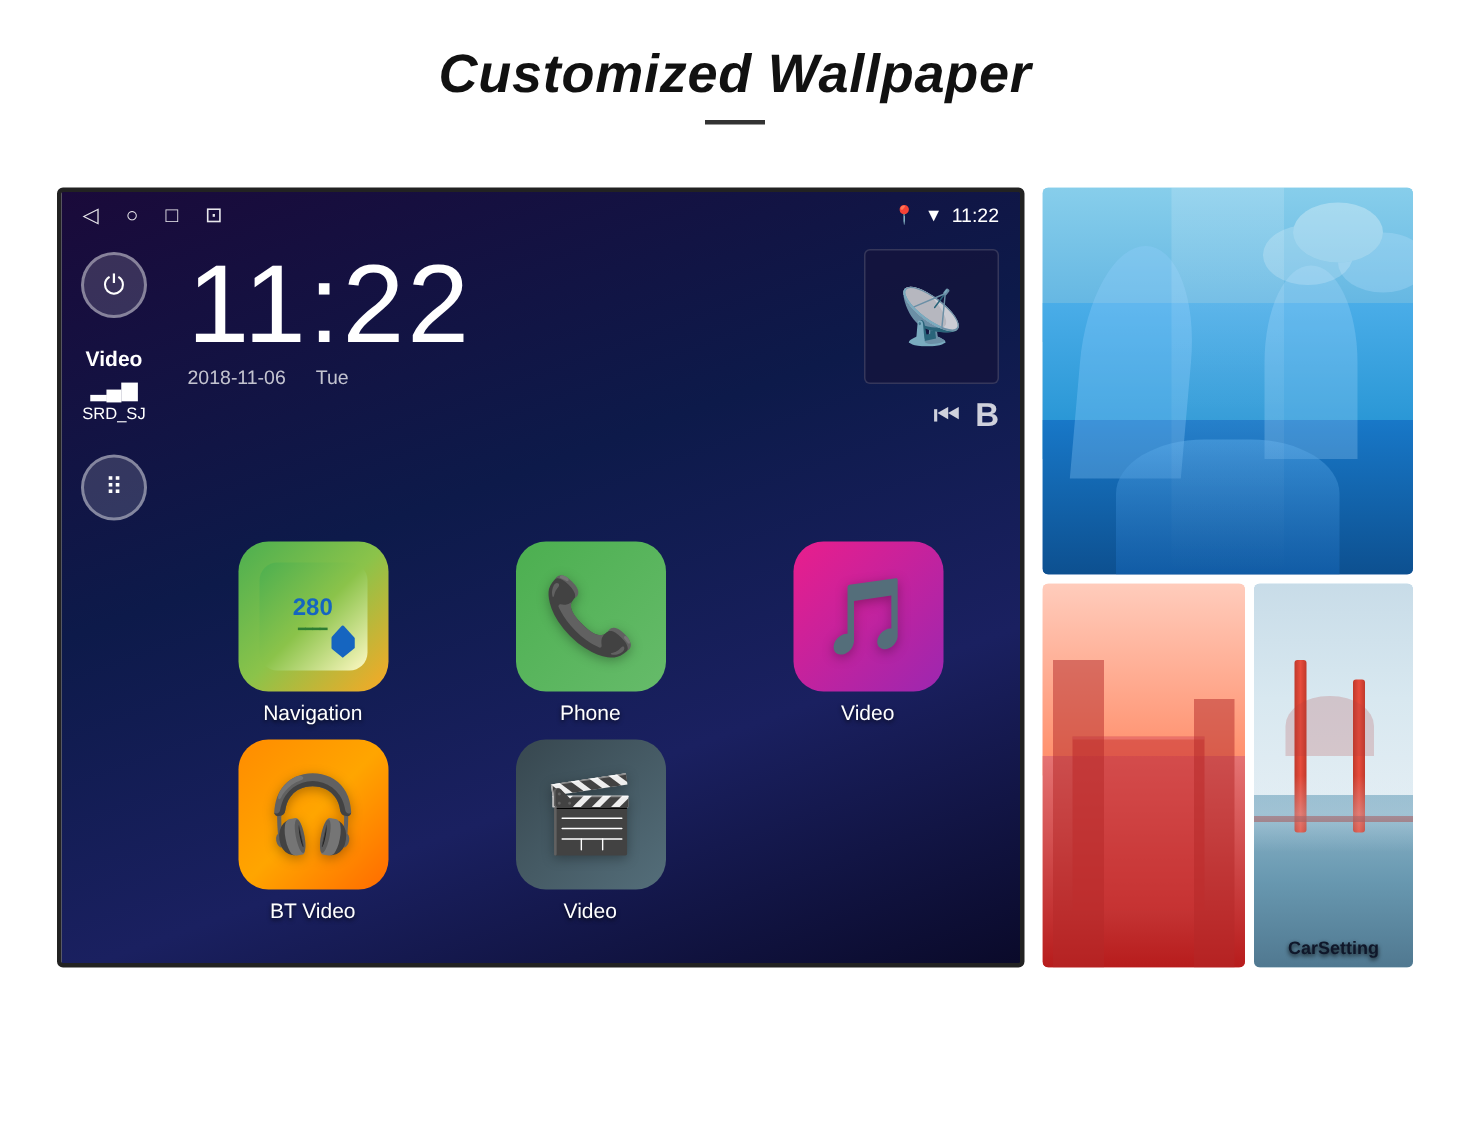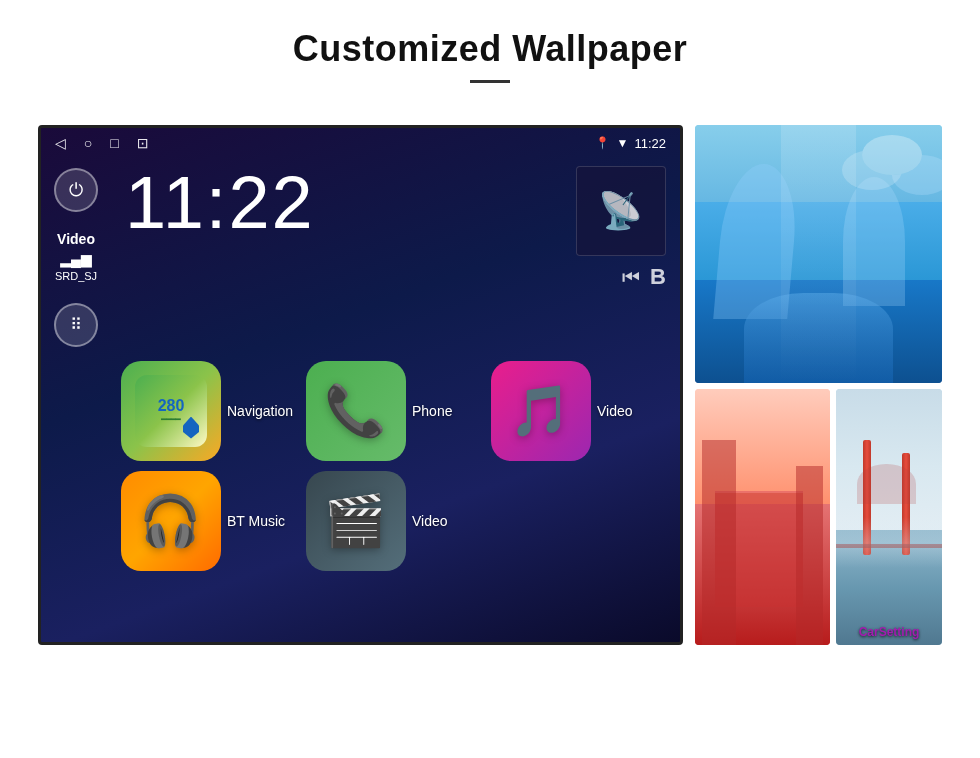--- a/index.html
+++ b/index.html
@@ -8,20 +8,21 @@
       height: 758px;
       background: #fff;
       font-family: Arial, sans-serif;
       overflow: hidden;
     }
 
     
     .header {
       text-align: center;
       padding: 28px 41px 18px;
+      font-style: italic;
     }
     .header h1 {
       font-size: 36px;
       font-weight: 900;
       color: #111;
       letter-spacing: 0.5px;
     }
     .header-divider {
       width: 40px;
       height: 3px;
@@ -177,21 +178,21 @@
     
     .app-grid {
       display: grid;
       grid-template-columns: repeat(3, 1fr);
       gap: 10px;
       padding: 10px 14px 14px 80px;
       margin-top: 4px;
     }
     .app-item {
       display: flex;
-      flex-direction: row;
+      flex-direction: column;
       align-items: center;
       gap: 6px;
       cursor: pointer;
     }
     .app-icon {
       width: 100px;
       height: 100px;
       border-radius: 20px;
       display: flex;
       align-items: center;
@@ -335,21 +336,21 @@
         #90B8CC 100%);
       position: relative;
     }
 
     
     .car-setting-label {
       position: absolute;
       bottom: 6px;
       left: 50%;
       transform: translateX(-50%);
-      color: #a21caf;
+      color: #0f172a;
       font-size: 12px;
       font-weight: bold;
       text-shadow: 0 1px 3px rgba(0,0,0,0.8);
       white-space: nowrap;
     }
 
   </style>
 </head>
 <body>
 
@@ -387,20 +388,24 @@
           <div class="wifi-bars">▂▄▆</div>
           <div>SRD_SJ</div>
         </div>
         <div class="apps-btn">
           <span style="font-size:16px;">⠿</span>
         </div>
       </div>
 
       <div style="flex:1; padding-left: 14px; padding-top: 8px;">
         <div class="clock-time">11:22</div>
+        <div class="clock-date">
+          <span>2018-11-06</span>
+          <span>Tue</span>
+        </div>
       </div>
 
       <div class="media-area">
         <div class="media-icon-box">
           <span class="wifi-symbol">📡</span>
         </div>
         <div class="media-controls">
           <span class="media-btn">⏮</span>
           <span class="media-btn" style="font-size:22px;font-weight:bold;">B</span>
         </div>
@@ -433,21 +438,21 @@
         <div class="app-icon music-app-bg">
           <span style="font-size:50px; filter:drop-shadow(0 2px 4px rgba(0,0,0,0.3));">🎵</span>
         </div>
         <span class="app-label">Video</span>
       </div>
 
       <div class="app-item">
         <div class="app-icon bt-app-bg">
           <span style="font-size:50px; filter:drop-shadow(0 2px 4px rgba(0,0,0,0.3));">🎧</span>
         </div>
-        <span class="app-label">BT Music</span>
+        <span class="app-label">BT Video</span>
       </div>
 
 
       <div class="app-item">
         <div class="app-icon video-app-bg">
           <span style="font-size:50px; filter:drop-shadow(0 2px 4px rgba(0,0,0,0.3));">🎬</span>
         </div>
         <span class="app-label">Video</span>
       </div>
 

